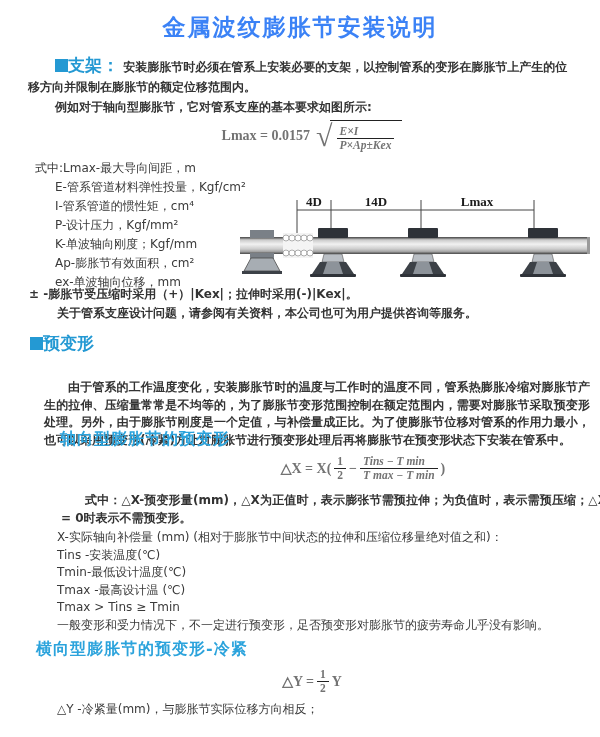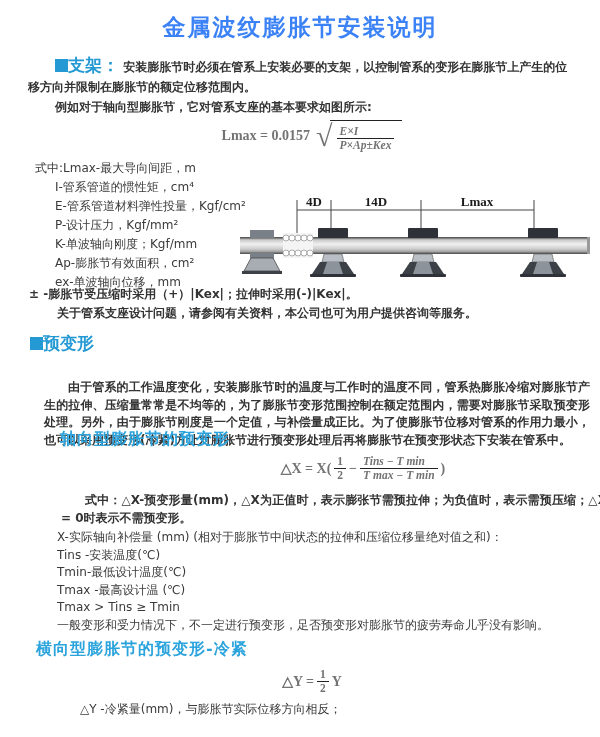--- a/index.html
+++ b/index.html
@@ -56,22 +56,22 @@
     <span class="under-root">
       <span class="frac ital">
         <span class="num">E×I</span>
         <span class="den">P×Ap±Kex</span>
       </span>
     </span>
   </div>
 
   <div class="abs vars" style="top:159px;left:35px;width:280px;">
     <div>式中:Lmax-最大导向间距，m</div>
+    <div>E-管系管道材料弹性投量，Kgf/cm²</div>
     <div>I-管系管道的惯性矩，cm⁴</div>
-    <div>E-管系管道材料弹性投量，Kgf/cm²</div>
     <div>P-设计压力，Kgf/mm²</div>
     <div>K-单波轴向刚度；Kgf/mm</div>
     <div>Ap-膨胀节有效面积，cm²</div>
     <div>ex-单波轴向位移，mm</div>
   </div>
 
   <div class="abs" style="top:192px;left:240px;width:355px;height:95px;">
     <svg width="355" height="95" viewBox="0 0 355 95">
       <defs>
         <linearGradient id="pg" x1="0" y1="0" x2="0" y2="1">
@@ -189,15 +189,15 @@
 
   <div class="abs formula" style="top:668px;left:0;">
     <span>△Y =</span>
     <span class="frac">
       <span class="num">1</span>
       <span class="den">2</span>
     </span>
     <span>Y</span>
   </div>
 
-  <div class="abs notes" style="top:701px;left:57px;width:500px;margin-left:23px;">△Y -冷紧量(mm)，与膨胀节实际位移方向相反；</div>
+  <div class="abs notes" style="top:701px;left:57px;width:500px;">△Y -冷紧量(mm)，与膨胀节实际位移方向相反；</div>
 
 </div>
 
 </body></html>

